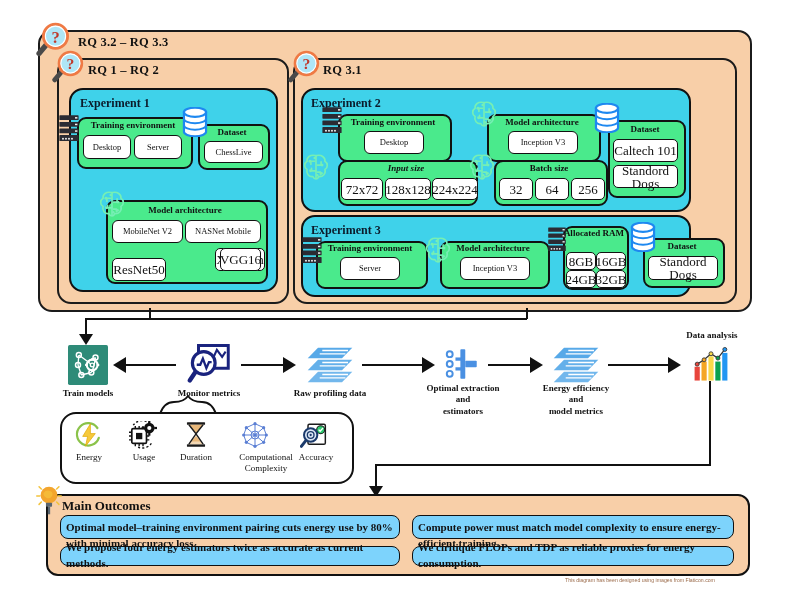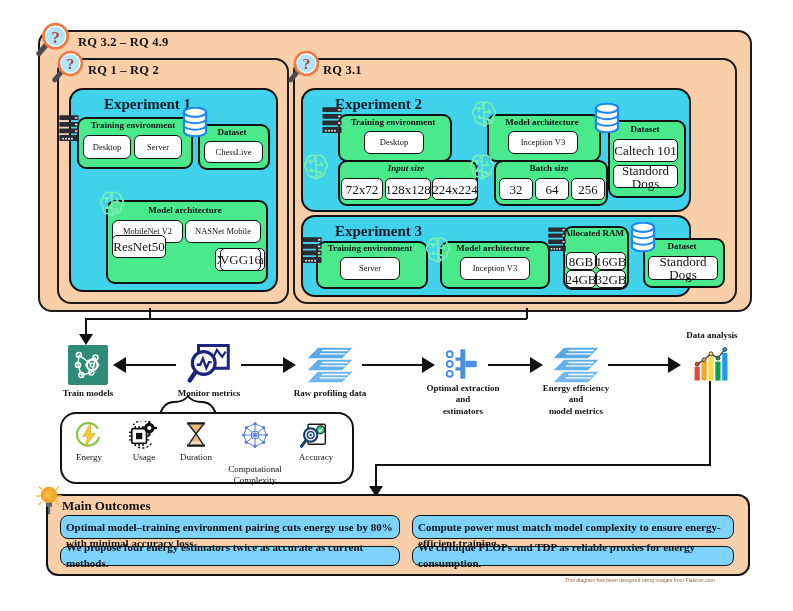--- a/index.html
+++ b/index.html
@@ -6,21 +6,21 @@
   body{width:793px;height:611px;position:relative;overflow:hidden;
        font-family:"Liberation Serif","DejaVu Serif",serif;color:#000;}
   .abs{position:absolute;}
 
   
   .rqframe{position:absolute;background:#f8cfa8;border:2px solid #1b1b1b;border-radius:14px;}
   .rqlabel{position:absolute;font-weight:bold;font-size:12.5px;letter-spacing:.2px;color:#111;white-space:nowrap;}
 
   
   .exp{position:absolute;background:#3fd2ea;border:2px solid #111;border-radius:14px;}
-  .exptitle{position:absolute;font-weight:bold;font-size:15px;color:#0b1b2b;white-space:nowrap;margin-left:24px;}
+  .exptitle{position:absolute;font-weight:bold;font-size:12px;color:#0b1b2b;white-space:nowrap;}
 
   
   .gcard{position:absolute;background:#4aea8c;border:2px solid #111;border-radius:9px;}
   .gtitle{position:absolute;font-weight:bold;font-size:9px;text-align:center;color:#111;white-space:nowrap;line-height:1.05;}
   .gtitle.wrap{white-space:normal;}
 
   
   .chip{position:absolute;background:#fff;border:1.6px solid #111;border-radius:6px;
         display:flex;align-items:center;justify-content:center;font-size:8.5px;color:#111;
         text-align:center;line-height:1;}
@@ -241,21 +241,21 @@
       </g>
       <circle cx="17" cy="17" r="11" fill="#f3a52e"></circle>
       <path d="M10 14 q4 -5 9 -2 q4 2 2 6 q-3 5 -8 2 q-4 -3 -3 -6z" fill="#f6c13c" opacity=".75"></path>
       <rect x="13" y="27" width="8" height="5" rx="1" fill="#5b6670"></rect>
       <rect x="15.5" y="32" width="3" height="10" fill="#5b6670"></rect>
     </symbol>
   </defs>
 </svg>
 
 <div class="rqframe" style="left:38px;top:30px;width:710px;height:278px;"></div>
-<div class="rqlabel" style="left:78px;top:35px;">RQ 3.2 – RQ 4.9</div>
+<div class="rqlabel" style="left:78px;top:35px;">RQ 3.2 – RQ 3.3</div>
 <span class="abs" style="left:36px;top:22px;">
   <svg width="36" height="36">
       <use href="#ic-qmag"></use>
     </svg>
   </span>
 
 <div class="rqframe" style="left:57px;top:58px;width:228px;height:242px;"></div>
 <div class="rqlabel" style="left:88px;top:63px;">RQ 1 – RQ 2</div>
 <span class="abs" style="left:52px;top:50px;">
   <svg width="34" height="34">
@@ -295,21 +295,21 @@
 
 <div class="gcard" style="left:106px;top:200px;width:158px;height:80px;"></div>
 <span class="abs" style="left:98px;top:189px;">
   <svg width="28" height="30">
       <use href="#ic-brain"></use>
     </svg>
   </span>
 <div class="gtitle" style="left:106px;top:206px;width:158px;">Model architecture</div>
 <div class="chip" style="left:112px;top:220px;width:69px;height:21px;">MobileNet V2</div>
 <div class="chip" style="left:185px;top:220px;width:74px;height:21px;">NASNet Mobile</div>
-<div class="chip sm" style="left:112px;top:235px;width:52px;height:21px;">ResNet50</div>
+<div class="chip sm" style="left:112px;top:258px;width:52px;height:21px;">ResNet50</div>
 <div class="chip sm" style="left:168px;top:248px;width:48px;height:21px;margin-left:47px;">Xception</div>
 <div class="chip sm" style="left:220px;top:248px;width:39px;height:21px;">VGG16</div>
 
 <div class="exp" style="left:301px;top:88px;width:386px;height:120px;"></div>
 <div class="exptitle" style="left:311px;top:96px;">Experiment 2</div>
 
 <div class="gcard" style="left:338px;top:114px;width:110px;height:44px;"></div>
 <span class="abs" style="left:320px;top:106px;">
   <svg width="24" height="29">
       <use href="#ic-server"></use>
@@ -497,21 +497,21 @@
       <use href="#ic-hour"></use>
     </svg>
   </span>
 <div class="metlabel" style="left:168px;top:452px;width:56px;">Duration</div>
 
 <span class="abs" style="left:241px;top:421px;">
   <svg width="28" height="28">
       <use href="#ic-nodes"></use>
     </svg>
   </span>
-<div class="metlabel" style="left:221px;top:452px;width:68px;margin-top:12px;">Computational Complexity</div>
+<div class="metlabel" style="left:232px;top:452px;width:68px;">Computational Complexity</div>
 
 <span class="abs" style="left:300px;top:421px;">
   <svg width="28" height="28">
       <use href="#ic-accuracy"></use>
     </svg>
   </span>
 <div class="metlabel" style="left:288px;top:452px;width:56px;">Accuracy</div>
 
 <div class="ln" style="left:709px;top:381px;width:2px;height:85px;"></div>
 <div class="ln" style="left:375px;top:464px;width:336px;height:2px;"></div>

